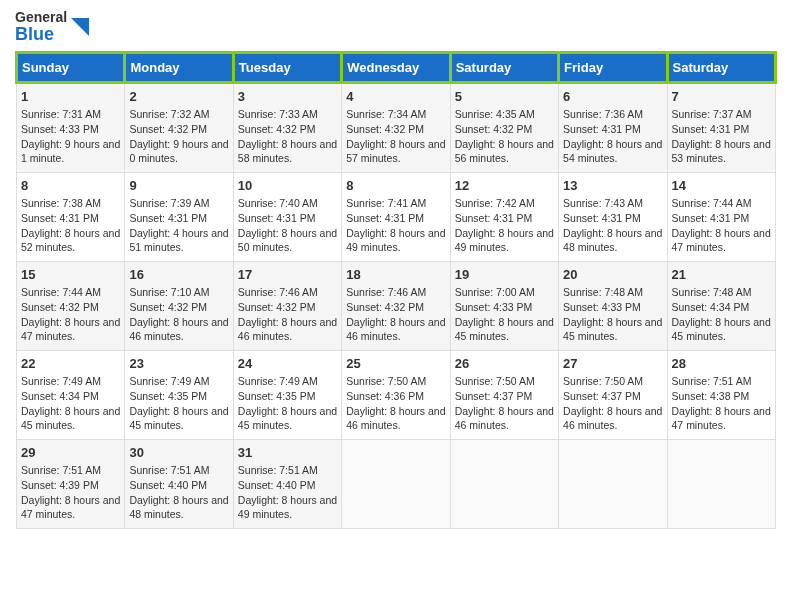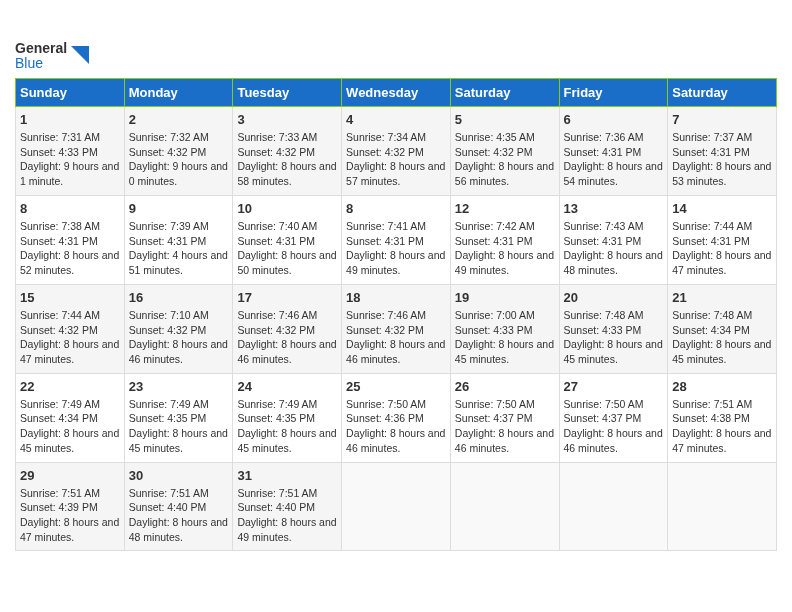--- a/index.html
+++ b/index.html
@@ -12,21 +12,20 @@
     }
     .container {
       width: 792px;
       padding: 10px 15px 10px 15px;
     }
     .header {
       display: flex;
       justify-content: space-between;
       align-items: flex-start;
       margin-bottom: 6px;
-      margin-top: 31px;
     }
     .logo {
       display: flex;
       flex-direction: column;
       align-items: flex-start;
     }
     .title-block {
       text-align: right;
     }
     .month-title {
@@ -44,21 +43,21 @@
       border-collapse: collapse;
       table-layout: fixed;
     }
     thead tr th {
       background: #1a6ec7;
       color: #fff;
       font-size: 13px;
       font-weight: bold;
       padding: 6px 4px;
       text-align: left;
-      border: 1px solid #84cc16;
+      border: 3px solid #84cc16;
     }
     tbody tr {
       background: #fff;
     }
     tbody tr:nth-child(odd) {
       background: #f5f5f5;
     }
     tbody td {
       vertical-align: top;
       padding: 4px 4px 6px 4px;
@@ -80,21 +79,21 @@
   </style>
 </head>
 <body>
 
 <div class="container">
   <div class="header">
     <div class="logo">
     <div style="display:flex; align-items:center; gap:2px;">
       <div>
         <div style="font-size:14px; font-weight:bold; color:#333; line-height:1.1;">General</div>
-        <div style="font-size:14px; font-weight:normal; color:#1a6ec7; line-height:1.1;">Blue</div>
+        <div style="font-size:18px; font-weight:bold; color:#1a6ec7; line-height:1.1;">Blue</div>
       </div>
       <svg width="22" height="28" viewBox="0 0 22 28">
         <polygon points="2,4 20,4 20,22" fill="#1a6ec7"></polygon>
       </svg>
     </div>
   </div>
     <div class="title-block">
       <div class="month-title"></div>
       <div class="location-title"></div>
     </div>

